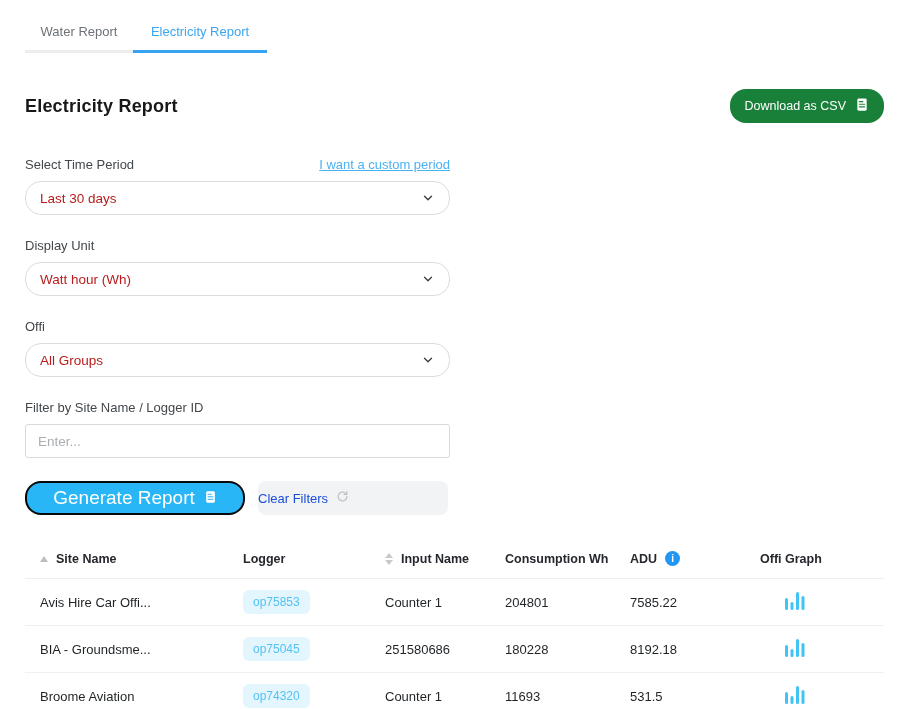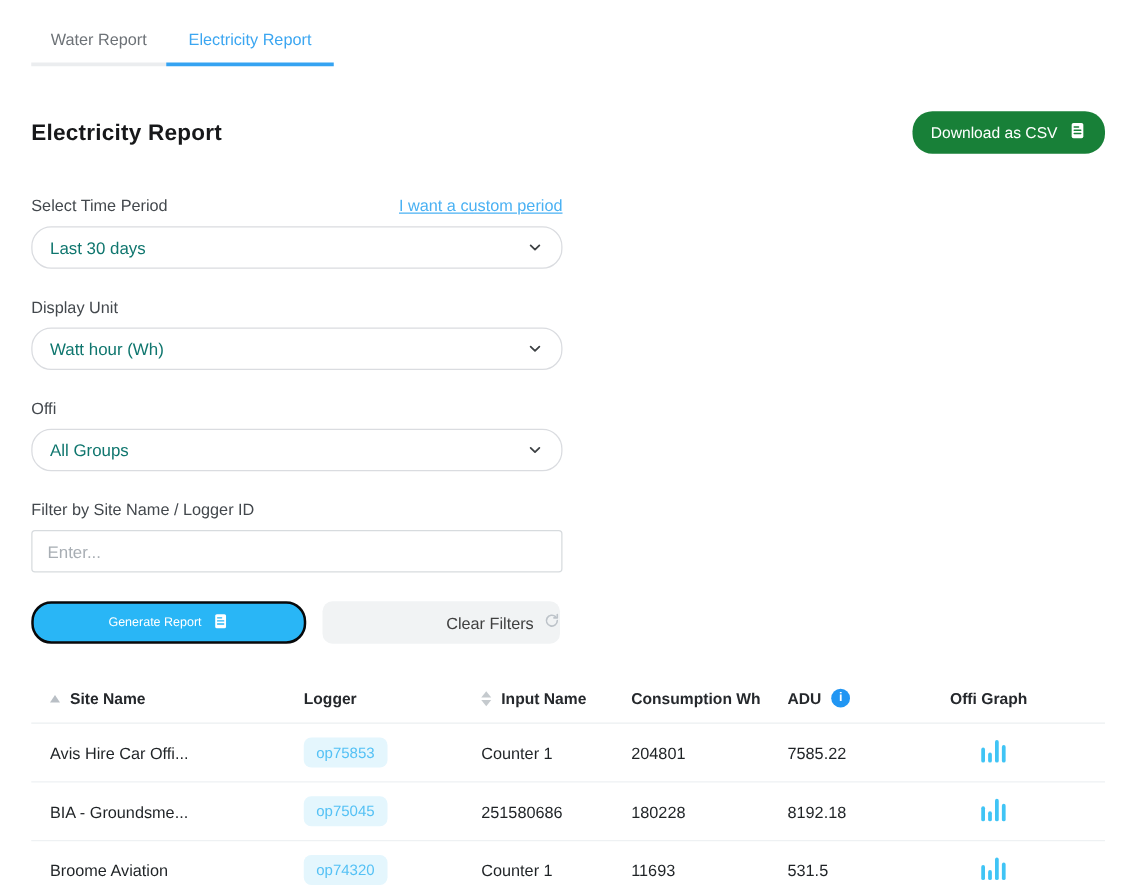--- a/index.html
+++ b/index.html
@@ -34,37 +34,37 @@
   .filters { width:425px; }
   .label-row { display:flex; justify-content:space-between; align-items:center; margin-bottom:9px;text-align:center; }
   .field-label { font-size:13px; color:#43484d; display:block; }
   .field-group { margin-bottom:23px; }
   .link {
     font-size:13px; color:#4ab1f3; text-decoration:underline; cursor:pointer;
   }
   .select {
     width:100%; height:34px; border:1px solid #dadce0; border-radius:16px;
     display:flex; align-items:center; justify-content:space-between;
-    padding:0 14px; font-size:13.5px; color:#0f766e; cursor:pointer; background:#fff;
+    padding:0 14px; font-size:13.5px; color:#b91c1c; cursor:pointer; background:#fff;
   }
   .text-input {
     width:100%; height:34px; border:1px solid #d7dbde; border-radius:3px;
     padding:15px 12px; font-size:13.5px; color:#3b82f6; font-family:inherit; outline:none;
   }
   .text-input::placeholder { color:#a8aeb4; }
   .btn-row { display:flex; gap:13px; margin-top:23px; }
   .btn-generate {
     width:220px; height:34px; background:#29b6f6; color:#fff; border:2px solid #08090a;
-    border-radius:16px; font-size:10px; font-family:inherit; cursor:pointer;
+    border-radius:16px; font-size:19px; font-family:inherit; cursor:pointer;
     display:flex; align-items:center; justify-content:center; gap:9px;
   }
   .btn-clear {
-    width:190px; height:34px; background:#f1f3f4; color:#404040; border:none;
+    width:190px; height:34px; background:#f1f3f4; color:#1d4ed8; border:none;
     border-radius:8px; font-size:13px; font-family:inherit; cursor:default;
-    display:flex; align-items:center; justify-content:flex-end; gap:8px;
+    display:flex; align-items:center; justify-content:flex-start; gap:8px;
   }
 
   
   .table { margin-top:26px; width:859px; }
   .thead, .trow {
     display:grid;
     grid-template-columns:218px 142px 120px 125px 130px 1fr;
     align-items:center;
   }
   .thead { border-bottom:1px solid #eceff1; padding:10px 0 12px 0; }

